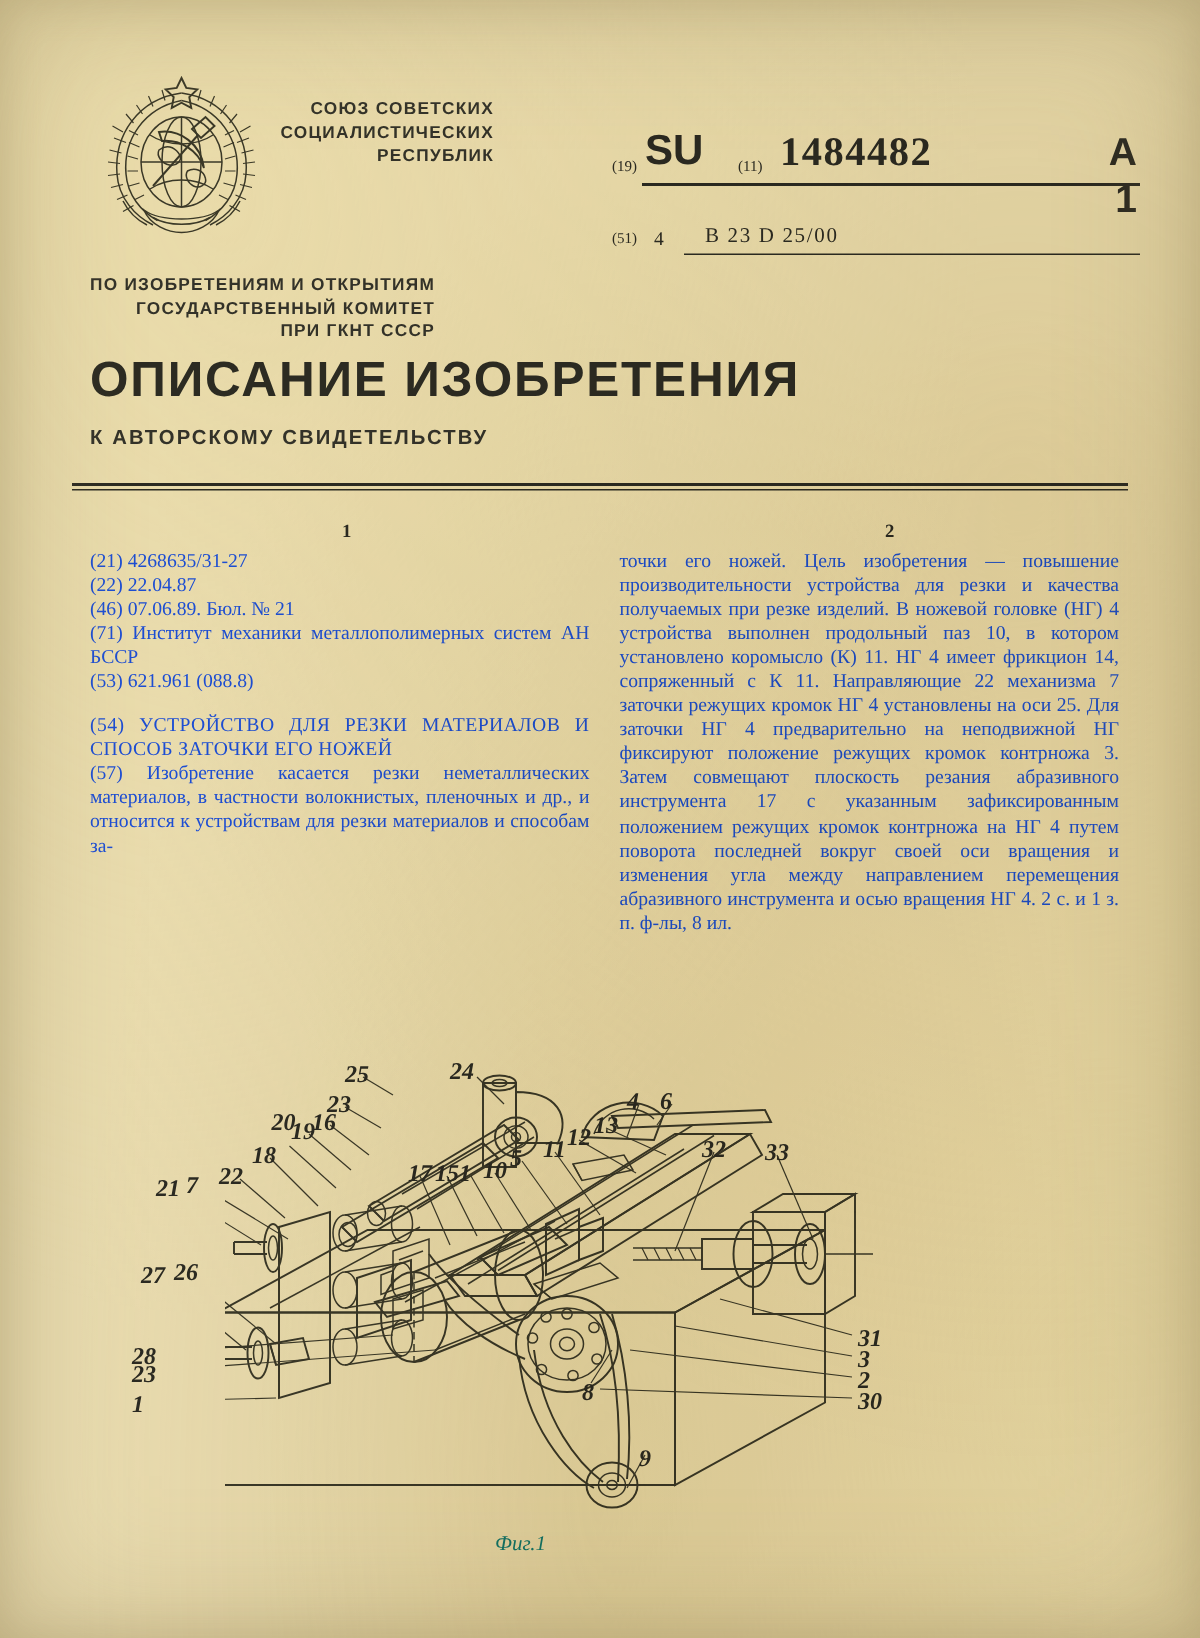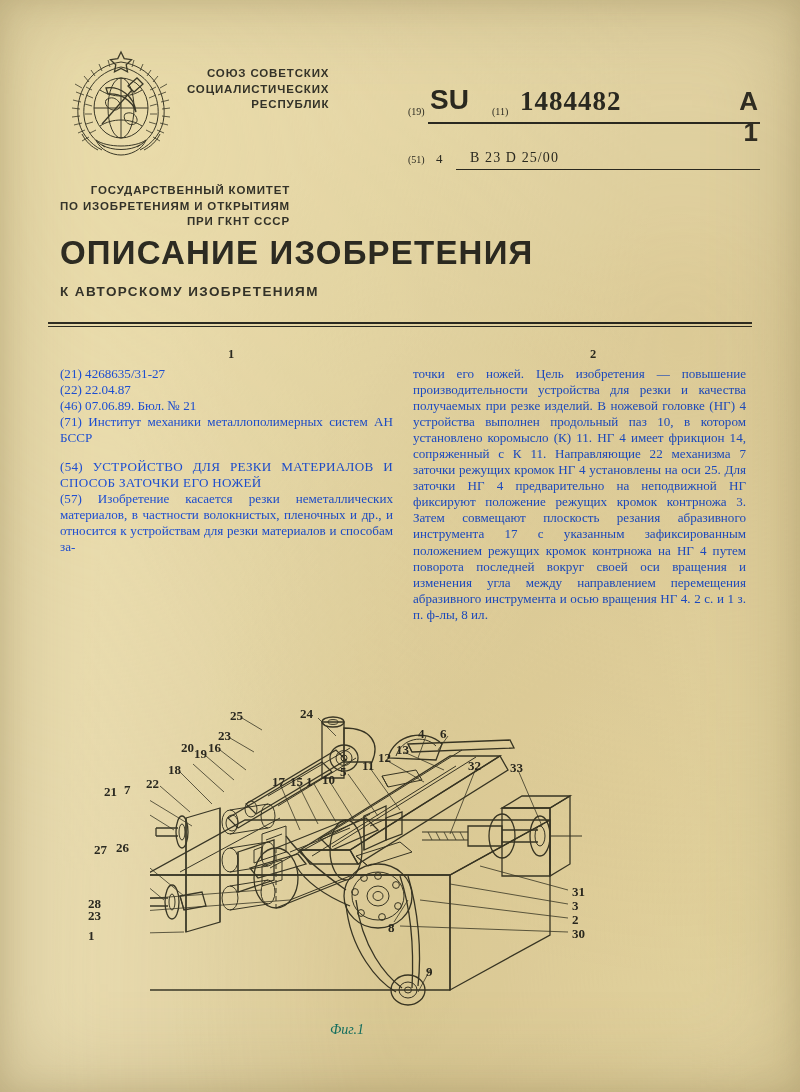--- a/index.html
+++ b/index.html
@@ -101,22 +101,22 @@
   .caps{font-size:13.1px;letter-spacing:.3px;}
 
   
   .figure{position:absolute;left:150px;top:700px;width:520px;height:360px;}
   .figcap{
     position:absolute;left:330px;top:1022px;
     font-style:italic;font-size:14px;color:#0f766e;
   }
 
   .callout{
-    position:absolute;font-weight:700;
-    font-size:13px;color:#2b2a22;
+    position:absolute;font-style:italic;font-weight:700;
+    font-size:16px;color:#2b2a22;
     font-family:"Liberation Serif",serif;
     white-space:nowrap;
   }
 
   svg{display:block;}
   .ln{stroke:#3a3828;stroke-width:1;fill:none;}
   .ln2{stroke:#3a3828;stroke-width:1.3;fill:none;}
   .lead{stroke:#3a3828;stroke-width:.8;fill:none;}
 </style>
 </head>
@@ -165,27 +165,27 @@
       </svg>
     </div>
 
     <div class="ssr-lines">
       <div>СОЮЗ СОВЕТСКИХ</div>
       <div>СОЦИАЛИСТИЧЕСКИХ</div>
       <div>РЕСПУБЛИК</div>
     </div>
 
     <div class="gk-lines">
+      <div>ПО ИЗОБРЕТЕНИЯМ И ОТКРЫТИЯМ</div>
       <div>ГОСУДАРСТВЕННЫЙ КОМИТЕТ</div>
-      <div>ПО ИЗОБРЕТЕНИЯМ И ОТКРЫТИЯМ</div>
       <div>ПРИ ГКНТ СССР</div>
     </div>
 
     <div class="doc-title">ОПИСАНИЕ ИЗОБРЕТЕНИЯ</div>
-    <div class="doc-subtitle">К АВТОРСКОМУ ИЗОБРЕТЕНИЯМ</div>
+    <div class="doc-subtitle">К АВТОРСКОМУ СВИДЕТЕЛЬСТВУ</div>
 
     <div class="numline">
       <span class="code19">(19)</span>
       <span class="su">SU</span>
       <span class="code11">(11)</span>
       <span class="patnum">1484482</span>
       <span class="kind">A 1</span>
       <span class="numrule"></span>
     </div>
 
@@ -202,20 +202,21 @@
       <i></i>
     </div>
   <div class="colnum c1">1</div>
   <div class="colnum c2">2</div>
 
   <div class="col left">
     <p>(21)  4268635/31-27</p>
     <p>(22)  22.04.87</p>
     <p>(46)  07.06.89. Бюл. № 21</p>
     <p class="just">(71)  Институт механики металлополимерных систем АН БССР</p>
+    <p>(53)  621.961 (088.8)</p>
     <div class="gap"></div>
     <p class="just caps">(54) УСТРОЙСТВО ДЛЯ РЕЗКИ МАТЕРИАЛОВ И СПОСОБ ЗАТОЧКИ ЕГО НОЖЕЙ</p>
     <p class="just">(57) Изобретение касается резки неметаллических материалов, в частности волокнистых, пленочных и др., и относится к устройствам для резки материалов и способам за-</p>
   </div>
 
   <div class="col right">
     <p class="just">точки его ножей. Цель изобретения — повышение производительности устройства для резки и качества получаемых при резке изделий. В ножевой головке (НГ) 4 устройства выполнен продольный паз 10, в котором установлено коромысло (К) 11. НГ 4 имеет фрикцион 14, сопряженный с К 11. Направляющие 22 механизма 7 заточки режущих кромок НГ 4 установлены на оси 25. Для заточки НГ 4 предварительно на неподвижной НГ фиксируют положение режущих кромок контрножа 3. Затем совмещают плоскость резания абразивного инструмента 17 с указанным зафиксированным положением режущих кромок контрножа на НГ 4 путем поворота последней вокруг своей оси вращения и изменения угла между направлением перемещения абразивного инструмента и осью вращения НГ 4. 2 с. и 1 з. п. ф-лы, 8 ил.</p>
   </div>
 
   <div class="figure">

